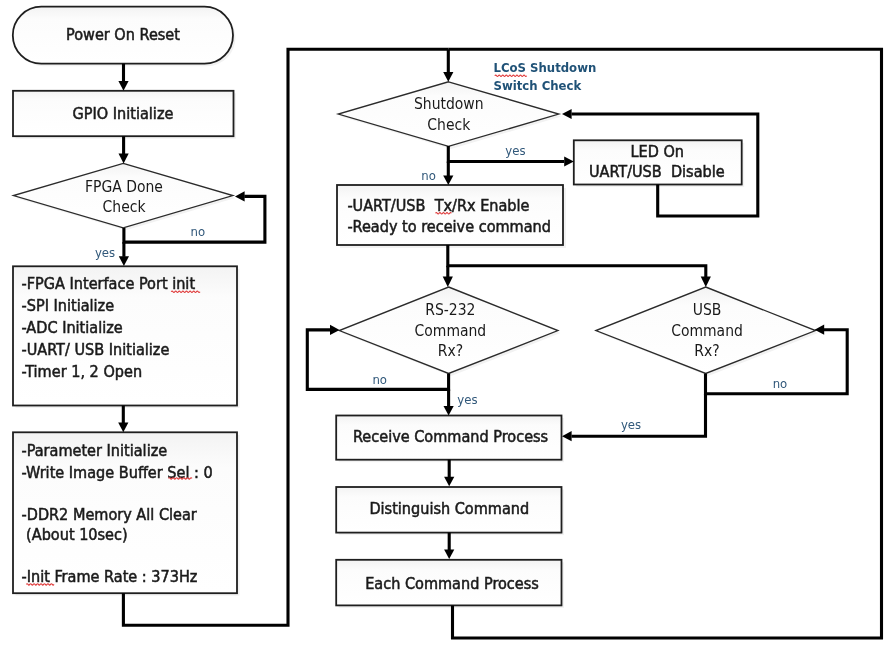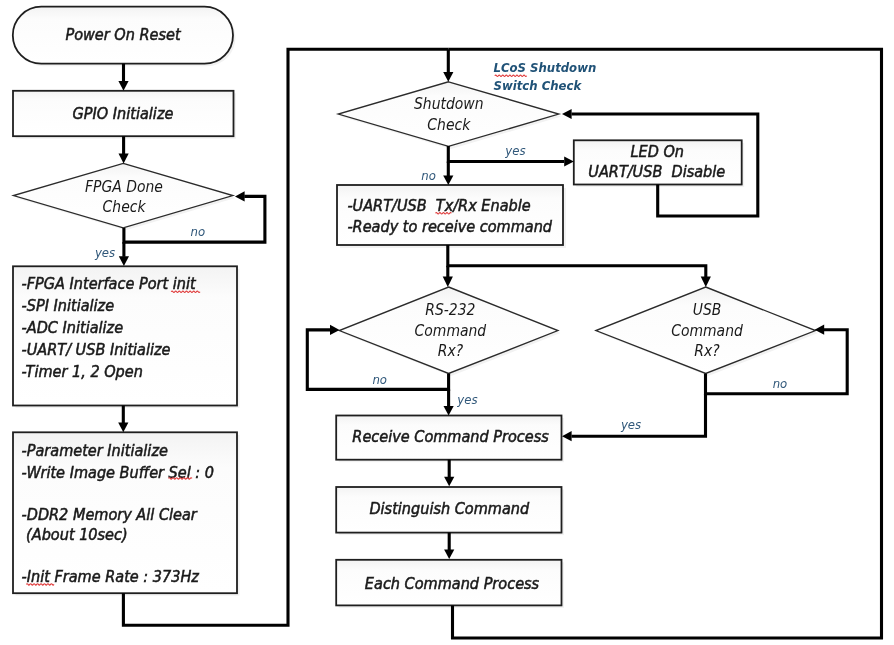--- a/index.html
+++ b/index.html
@@ -1,20 +1,20 @@
 <!DOCTYPE html>
 <html><head>
 <meta charset="utf-8">
 <title>Flowchart</title>
 <style>
   html,body{margin:0;padding:0;background:#ffffff;}
   body{width:894px;height:645px;overflow:hidden;
        font-family:"Liberation Sans",sans-serif;
        -webkit-font-smoothing:antialiased;}
-  #stage{position:relative;width:720px;height:645px;background:#fff;font-style:italic;}
+  #stage{position:relative;width:720px;height:645px;background:#fff;}
   #chart{position:absolute;left:0;top:0;}
 
   .shape{fill:url(#shapeGrad);stroke:#1f1f1f;stroke-width:1.8;}
   .dshape{fill:url(#shapeGrad);stroke:#2b2b2b;stroke-width:1.35;}
   .shape-sh{fill:#f2f2f2;stroke:none;}
   .conn{fill:none;stroke:#000000;stroke-width:3.1;stroke-linecap:butt;stroke-linejoin:miter;}
   .arrowhead{fill:#000000;stroke:none;}
 
   text{font-family:"DejaVu Sans",sans-serif;font-stretch:condensed;white-space:pre;}
   .ntext{font-size:16.1px;font-weight:normal;stroke:#191919;stroke-width:0.5;paint-order:stroke;

